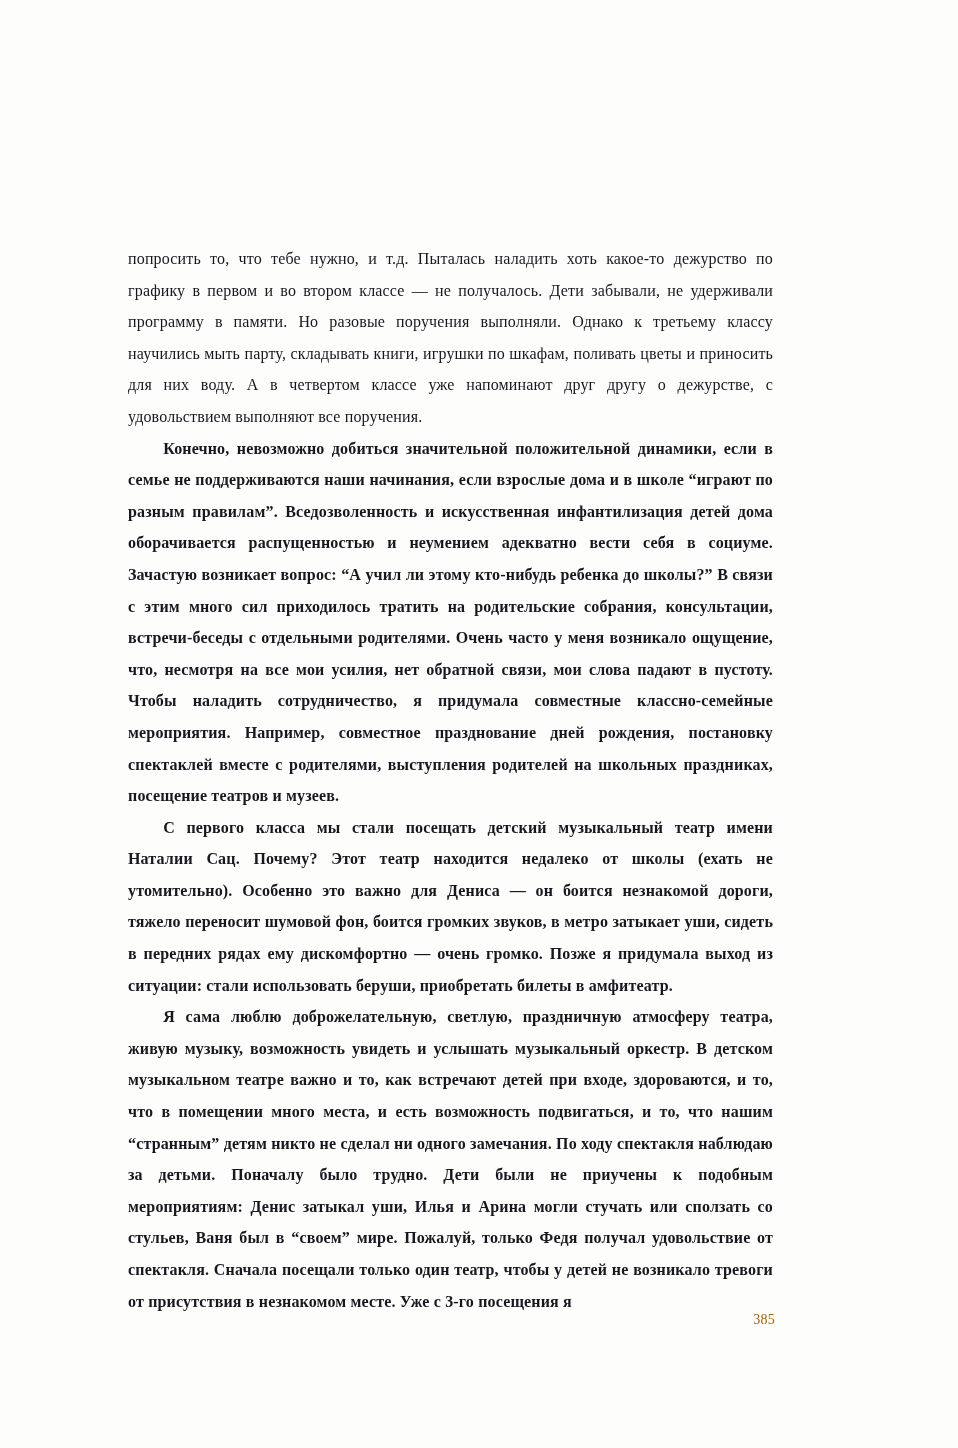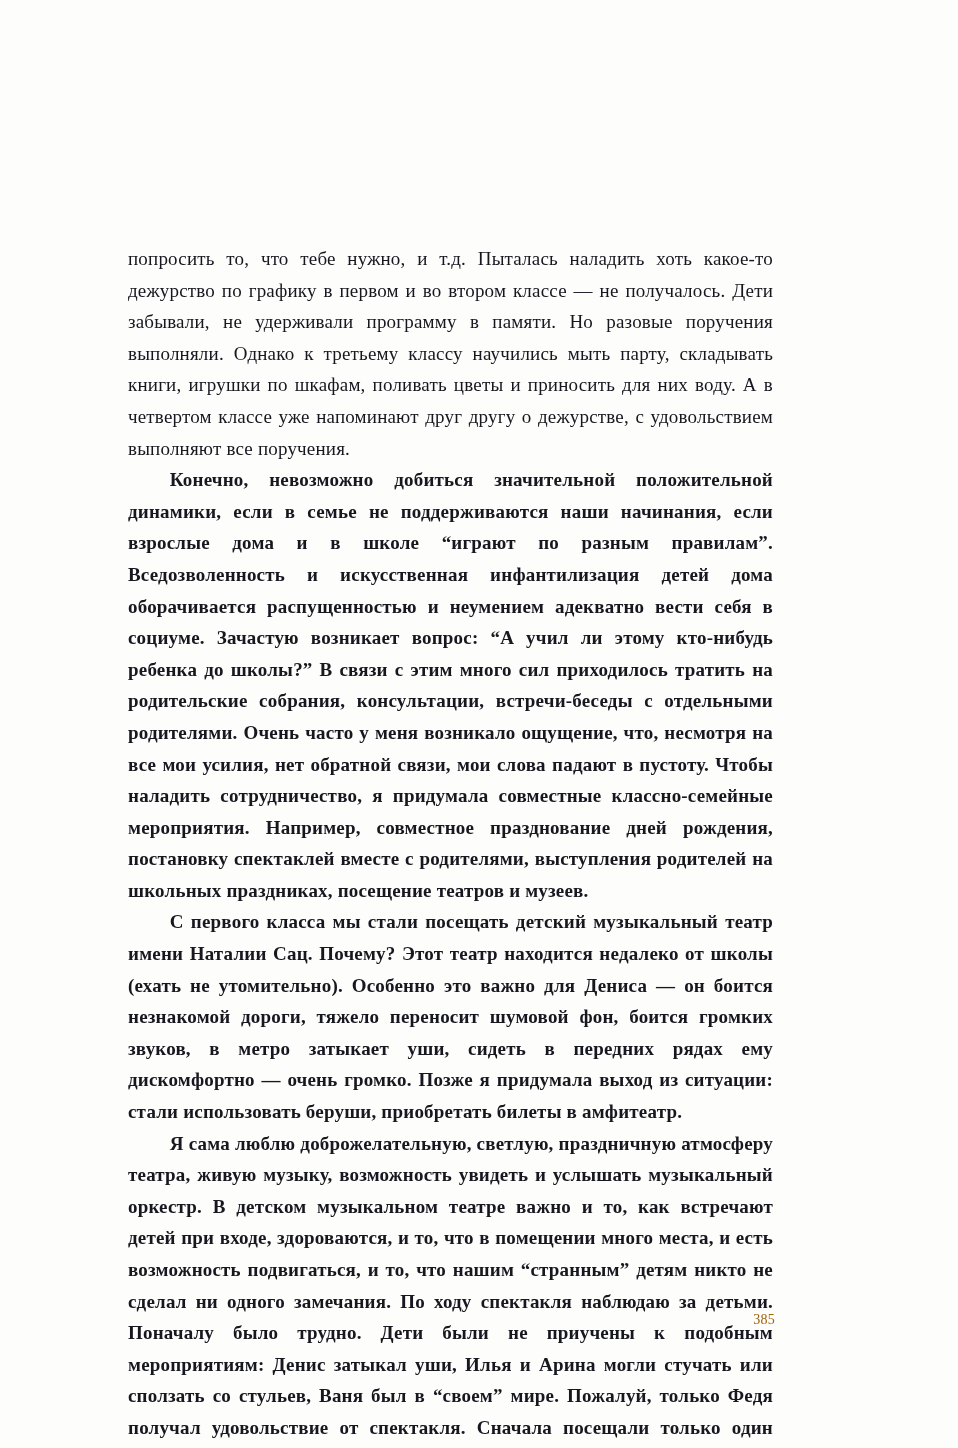--- a/index.html
+++ b/index.html
@@ -24,21 +24,21 @@
     background: #fdfdfb;
   }
   .text-column {
     position: absolute;
     left: 128px;
     top: 243px;
     width: 645px;
   }
   p.para {
     margin: 0;
-    font-size: 19px;
+    font-size: 16px;
     line-height: 31.6px;
     text-align: justify;
     text-justify: inter-word;
     color: #171720;
     letter-spacing: 0.01em;
   }
   p.para.indent {
     text-indent: 2.2em;
     font-weight: bold;
   }

